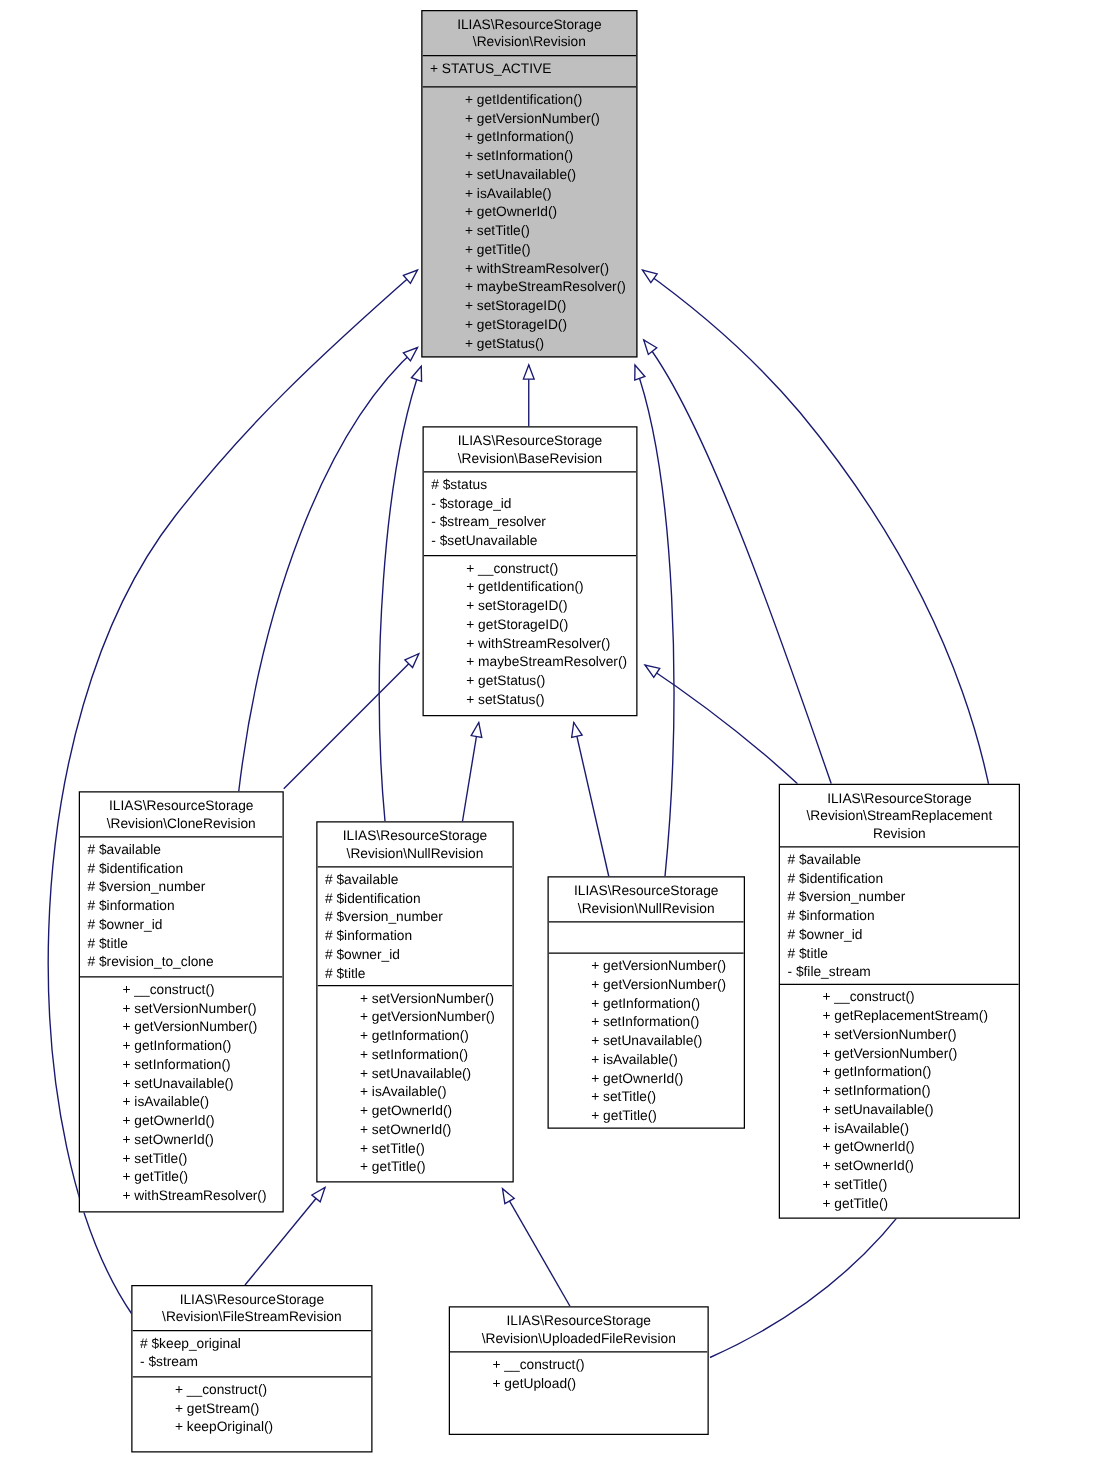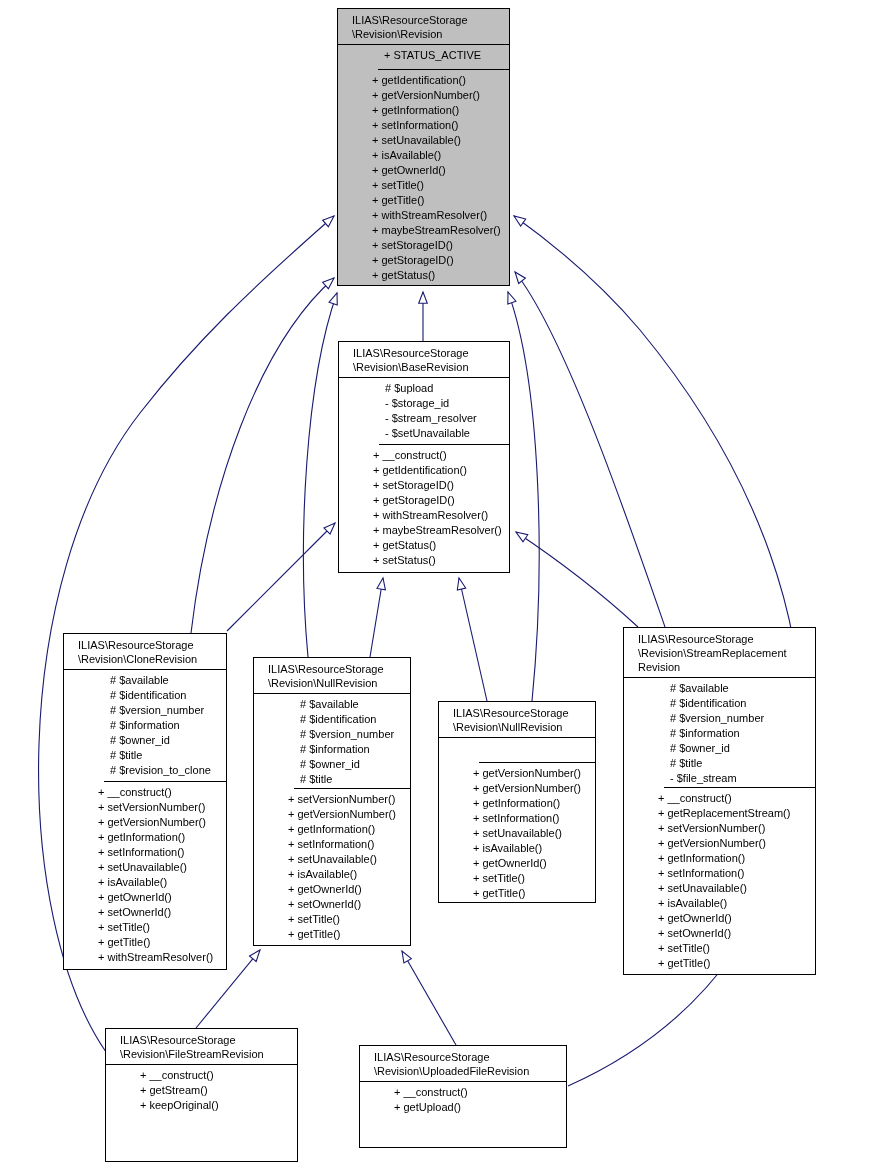--- a/index.html
+++ b/index.html
@@ -12,24 +12,24 @@
   .edge{fill:none;stroke:var(--edge,#191970);stroke-width:1.1;}
   .uml-class{
     position:absolute;z-index:1;box-sizing:border-box;
     background:var(--box-fill,#ffffff);
     border:1px solid var(--box-border,#000000);
     display:flex;flex-direction:column;overflow:hidden;
   }
   .uml-class.highlight{background:var(--highlight-fill,#bfbfbf);}
   .sec{padding:3px 6px;}
   .sec.title{
-    text-align:left;padding:4px 3px 3px 14px;
+    text-align:center;padding:4px 3px 3px 3px;
     border-bottom:1px solid var(--box-border,#000000);
   }
-  .sec.attrs{border-bottom:1px solid var(--box-border,#000000);min-height:18px;margin-left:40px;}
+  .sec.attrs{border-bottom:1px solid var(--box-border,#000000);min-height:18px;}
   .sec.methods{flex:1;margin-left:28px;}
   .tline{line-height:14px;white-space:nowrap;}
   .mrow{line-height:15px;white-space:nowrap;text-align:left;}
 </style>
 </head>
 <body>
 
 <div id="canvas">
 
   <svg id="edges" viewBox="0 0 892 1168" xmlns="http://www.w3.org/2000/svg">
@@ -83,21 +83,21 @@
   </div>
 
   <div class="uml-class" style="left:338px;top:341px;width:172px;height:232px;">
     <div class="sec title">
 
     <div class="tline">ILIAS\ResourceStorage</div>
         <div class="tline">\Revision\BaseRevision</div>
       </div>
     <div class="sec attrs">
 
-    <div class="mrow"># $upload</div>
+    <div class="mrow"># $status</div>
         <div class="mrow">- $storage_id</div>
         <div class="mrow">- $stream_resolver</div>
         <div class="mrow">- $setUnavailable</div>
       </div>
     <div class="sec methods">
 
     <div class="mrow">+ __construct()</div>
         <div class="mrow">+ getIdentification()</div>
         <div class="mrow">+ setStorageID()</div>
         <div class="mrow">+ getStorageID()</div>
@@ -227,20 +227,25 @@
         <div class="mrow">+ getTitle()</div>
       </div>
   </div>
 
   <div class="uml-class" style="left:105px;top:1028px;width:193px;height:134px;">
     <div class="sec title">
 
     <div class="tline">ILIAS\ResourceStorage</div>
         <div class="tline">\Revision\FileStreamRevision</div>
       </div>
+    <div class="sec attrs">
+
+    <div class="mrow"># $keep_original</div>
+        <div class="mrow">- $stream</div>
+      </div>
     <div class="sec methods">
 
     <div class="mrow">+ __construct()</div>
         <div class="mrow">+ getStream()</div>
         <div class="mrow">+ keepOriginal()</div>
       </div>
   </div>
 
   <div class="uml-class" style="left:359px;top:1045px;width:208px;height:103px;">
     <div class="sec title">

